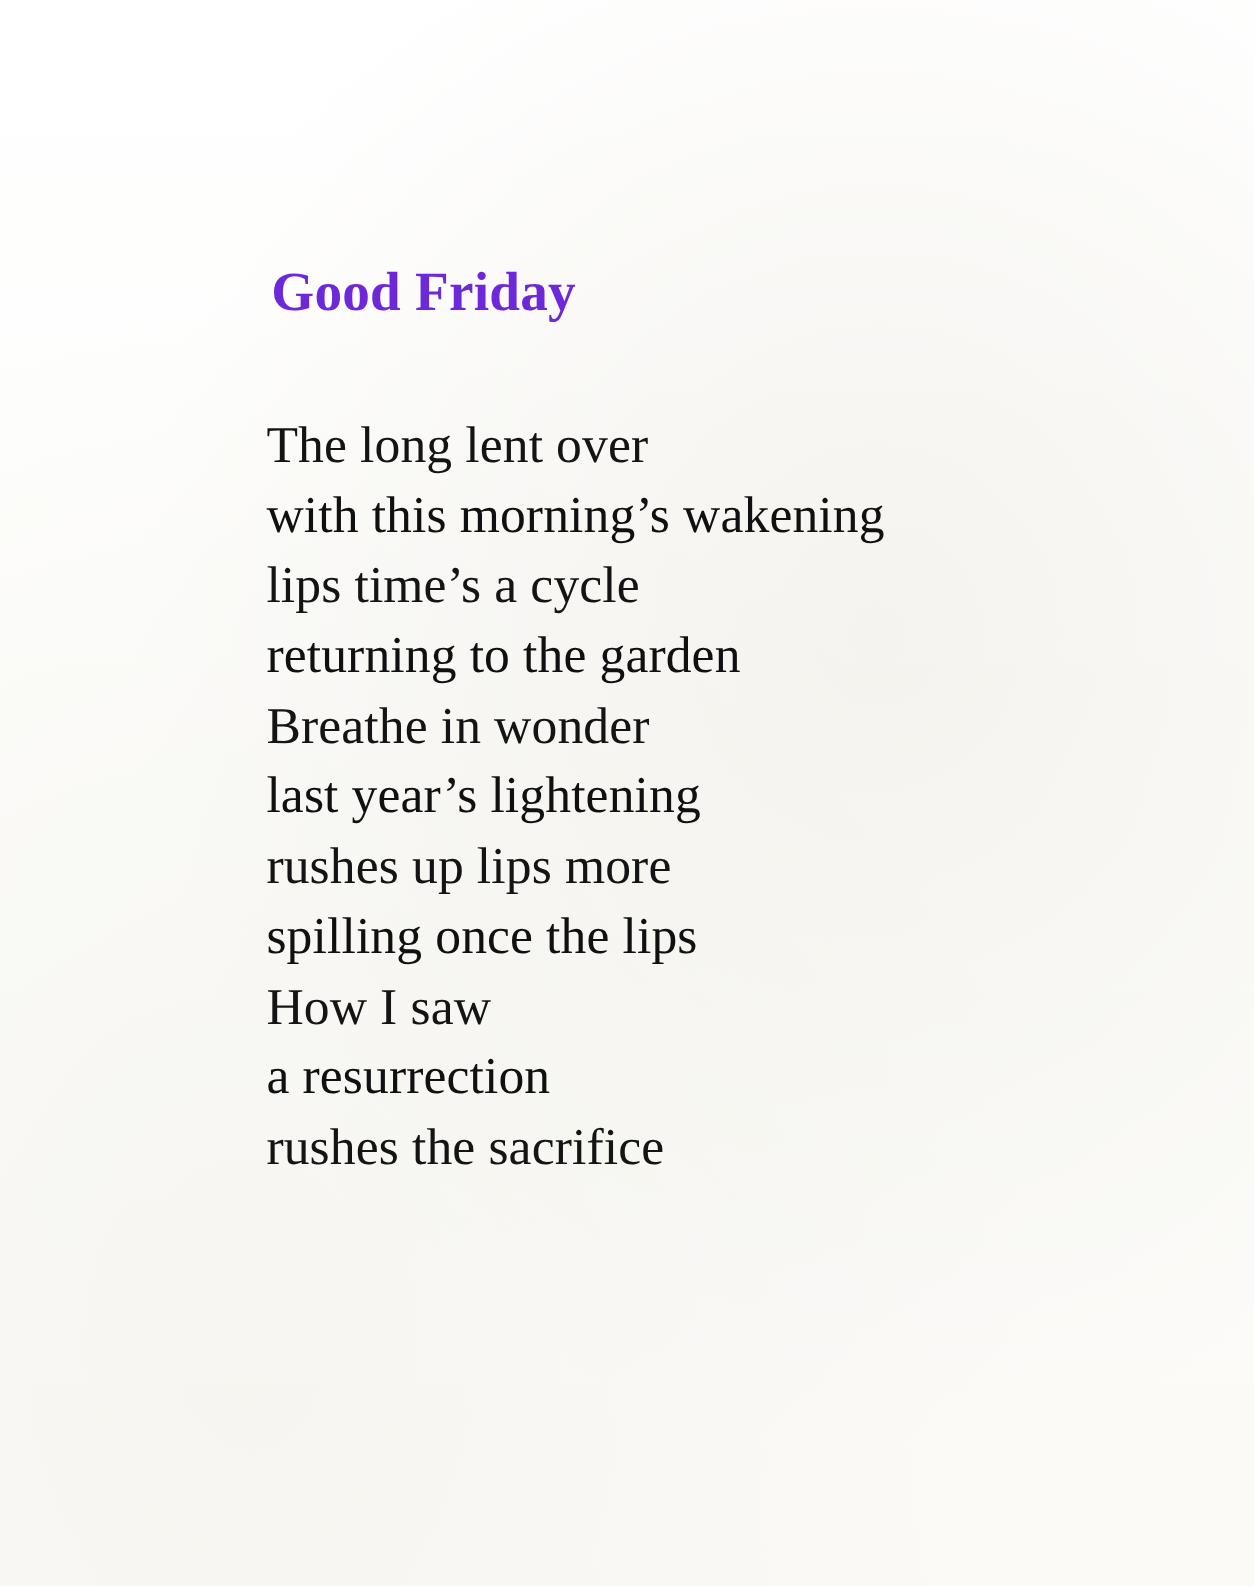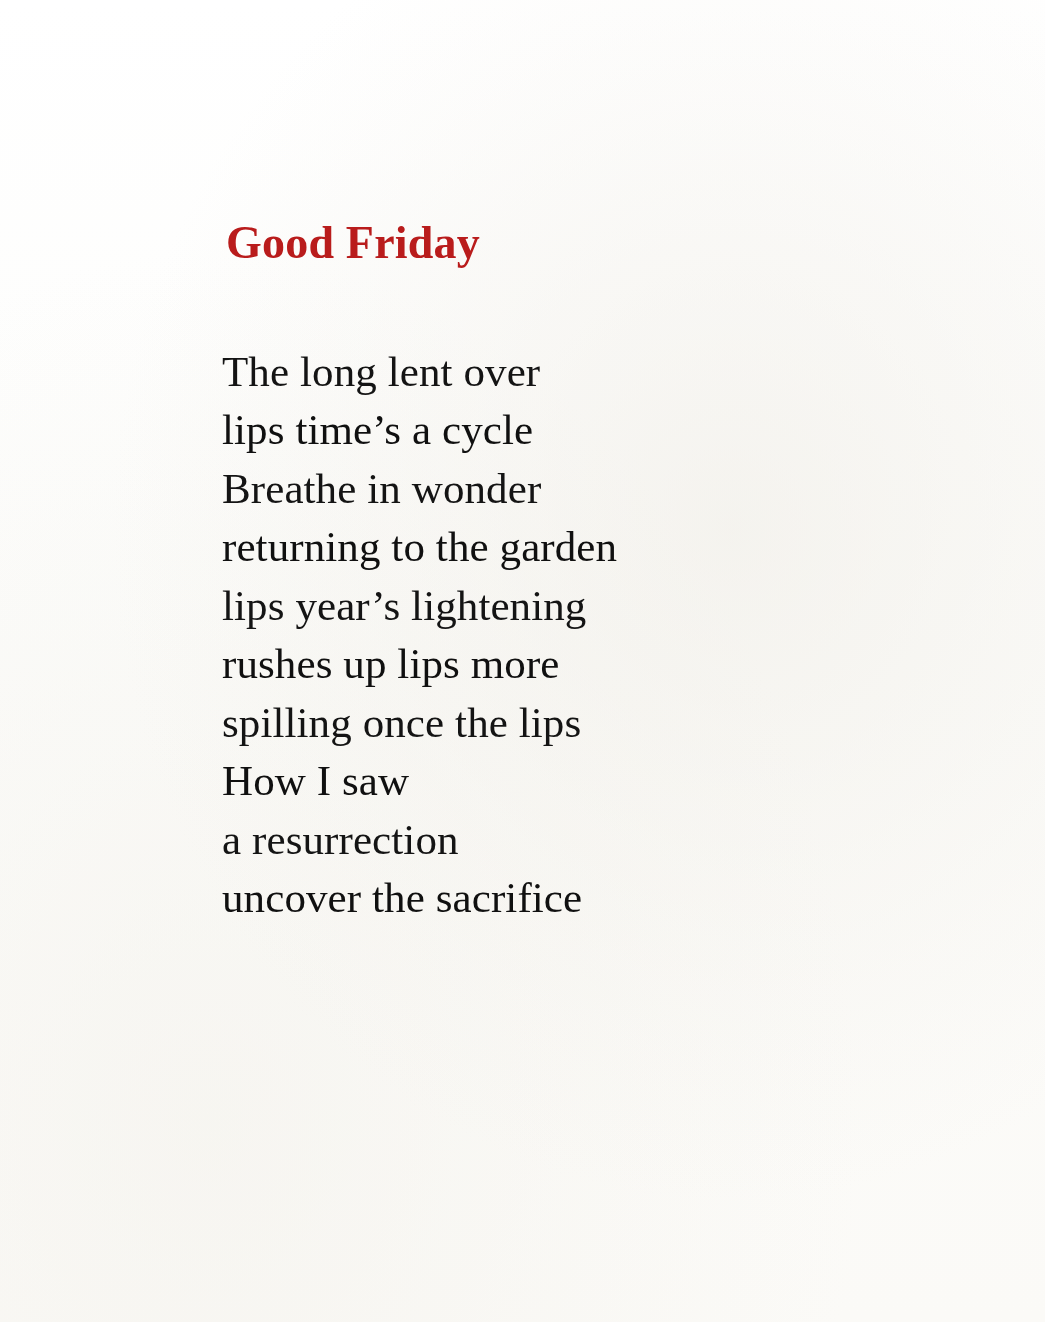--- a/index.html
+++ b/index.html
@@ -35,21 +35,21 @@
     position: absolute;
     left: 222px;
     top: 218px;
     width: 700px;
   }
   .poem-title {
     font-family: "Liberation Serif", serif;
     font-weight: bold;
     font-size: 46px;
     line-height: 1.1;
-    color: #b91c1c;
+    color: #6d28d9;
     letter-spacing: 0.2px;
     margin: 0 0 74px 4px;
   }
   .poem-body {
     margin: 0;
     padding: 0;
     list-style: none;
   }
   .poem-line {
     font-family: Liberation Serif, serif;
@@ -64,24 +64,25 @@
   .poem-line:nth-child(even) { color: #101010; }
 </style>
 </head>
 <body>
 
 <div class="page">
   <div class="poem">
     <h1 class="poem-title">Good Friday</h1>
     <div class="poem-body">
       <div class="poem-line">The long lent over</div>
+      <div class="poem-line">with this morning’s wakening</div>
       <div class="poem-line">lips time’s a cycle</div>
+      <div class="poem-line">returning to the garden</div>
       <div class="poem-line">Breathe in wonder</div>
-      <div class="poem-line">returning to the garden</div>
-      <div class="poem-line">lips year’s lightening</div>
+      <div class="poem-line">last year’s lightening</div>
       <div class="poem-line">rushes up lips more</div>
       <div class="poem-line">spilling once the lips</div>
       <div class="poem-line">How I saw</div>
       <div class="poem-line">a resurrection</div>
-      <div class="poem-line">uncover the sacrifice</div>
+      <div class="poem-line">rushes the sacrifice</div>
     </div>
   </div>
 </div>
 
 </body></html>

